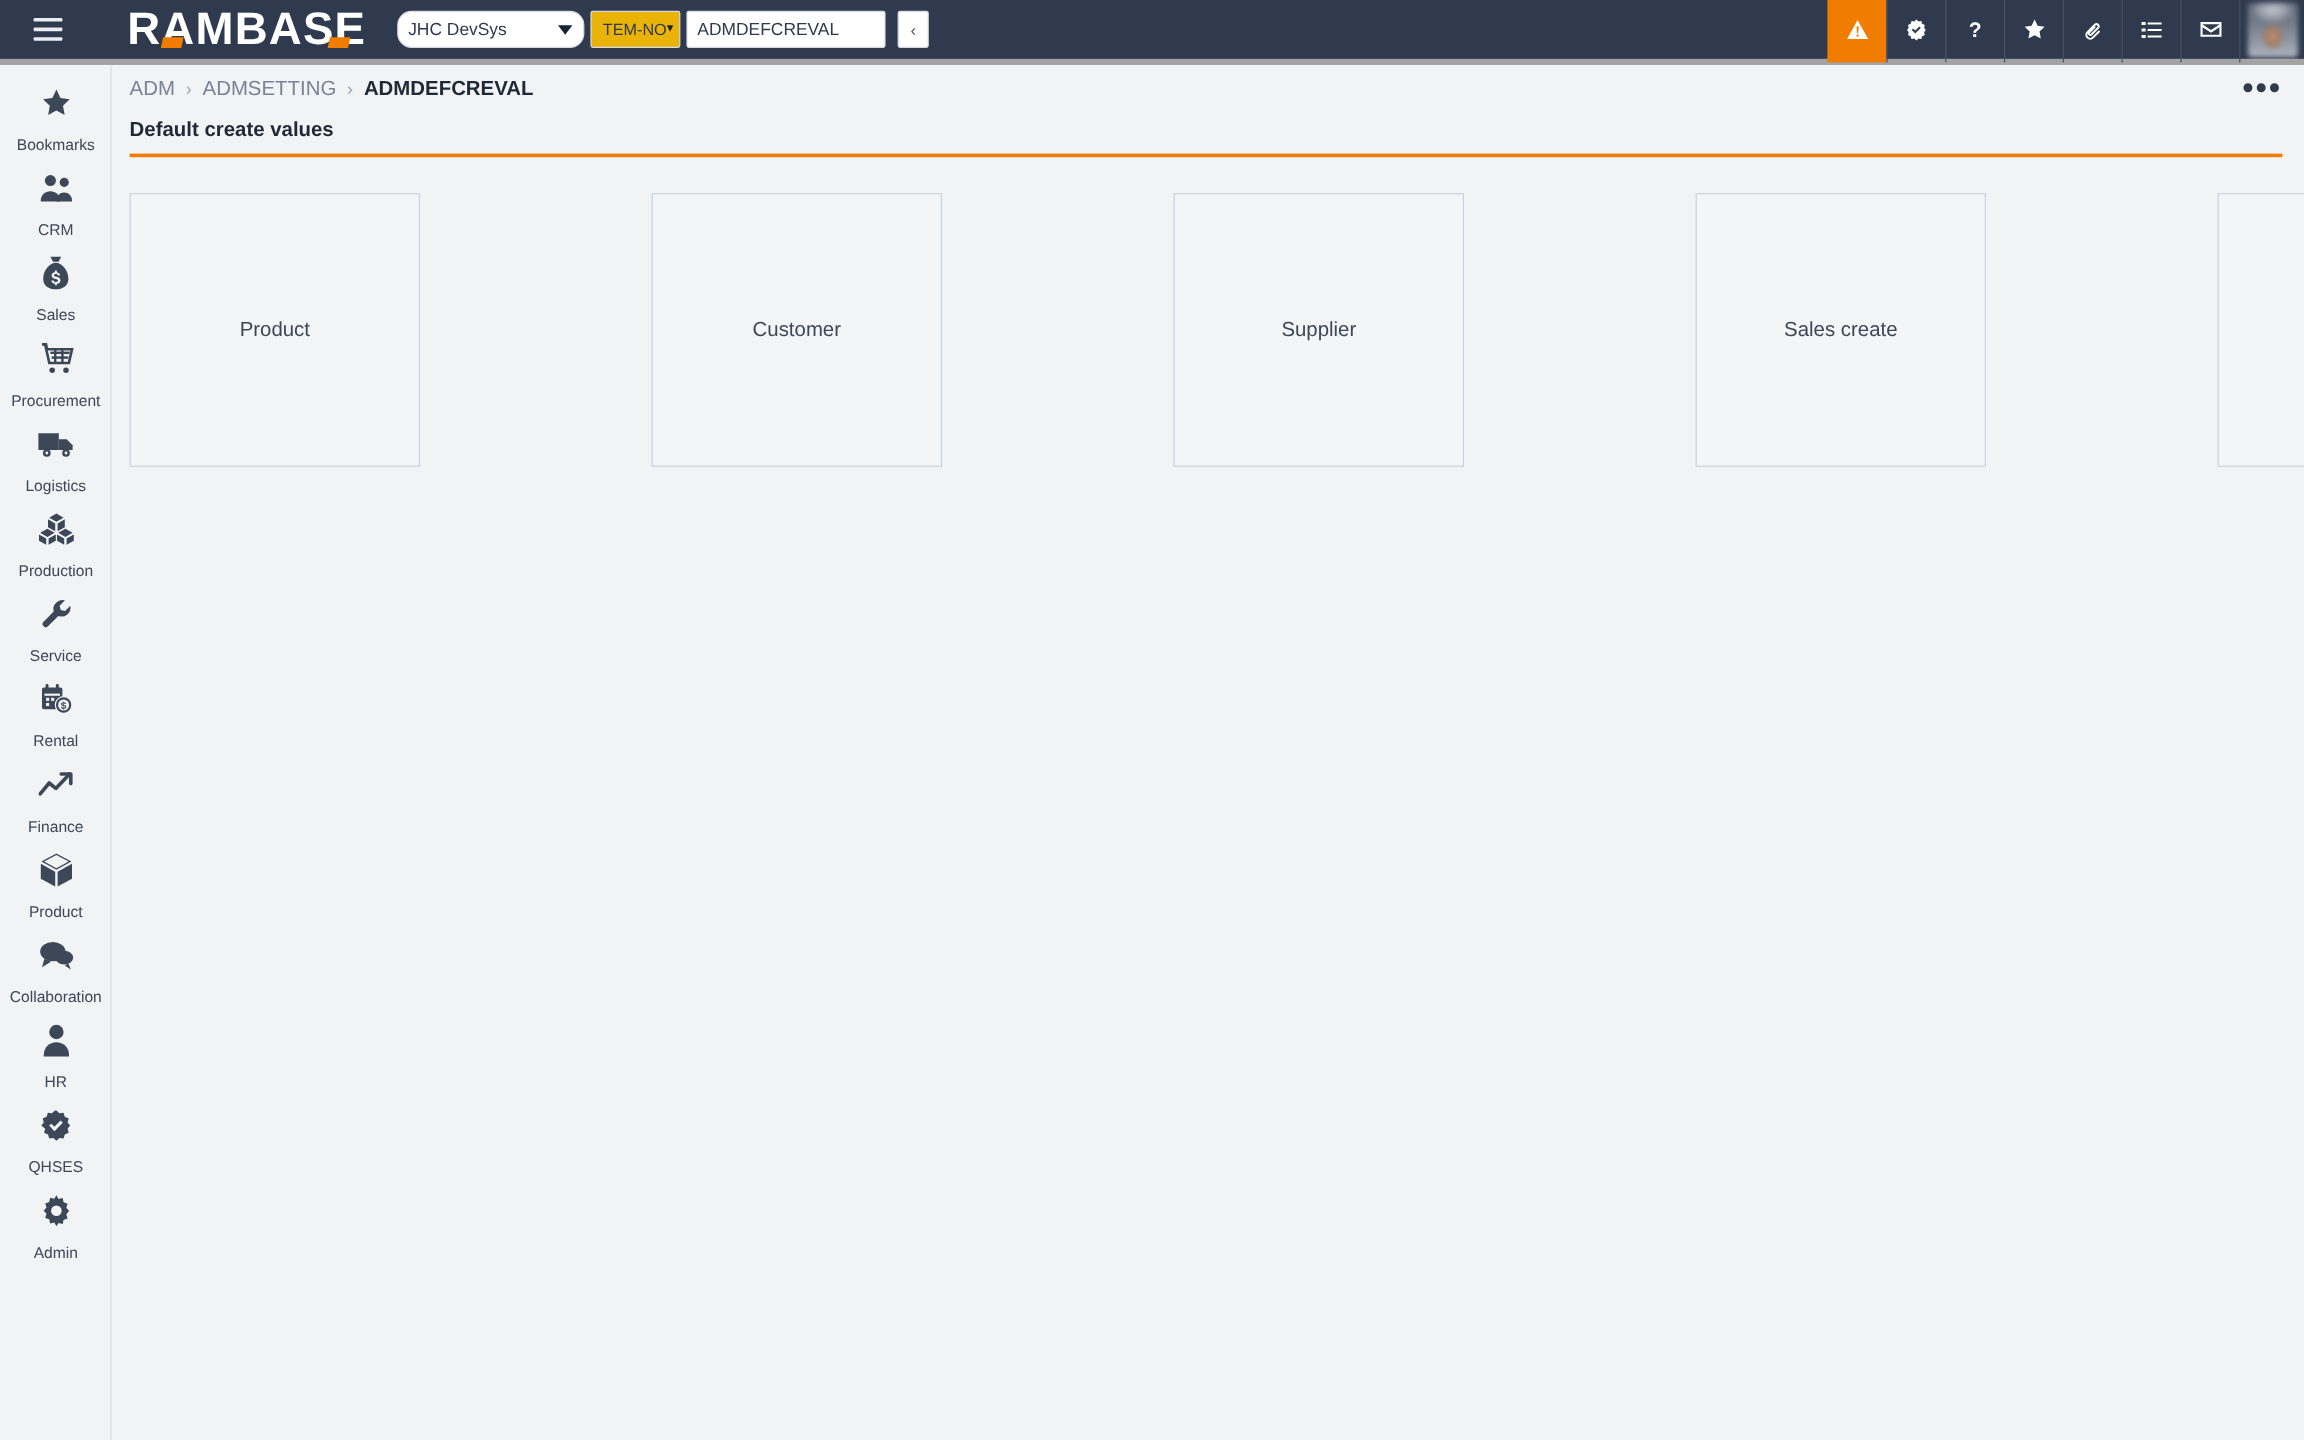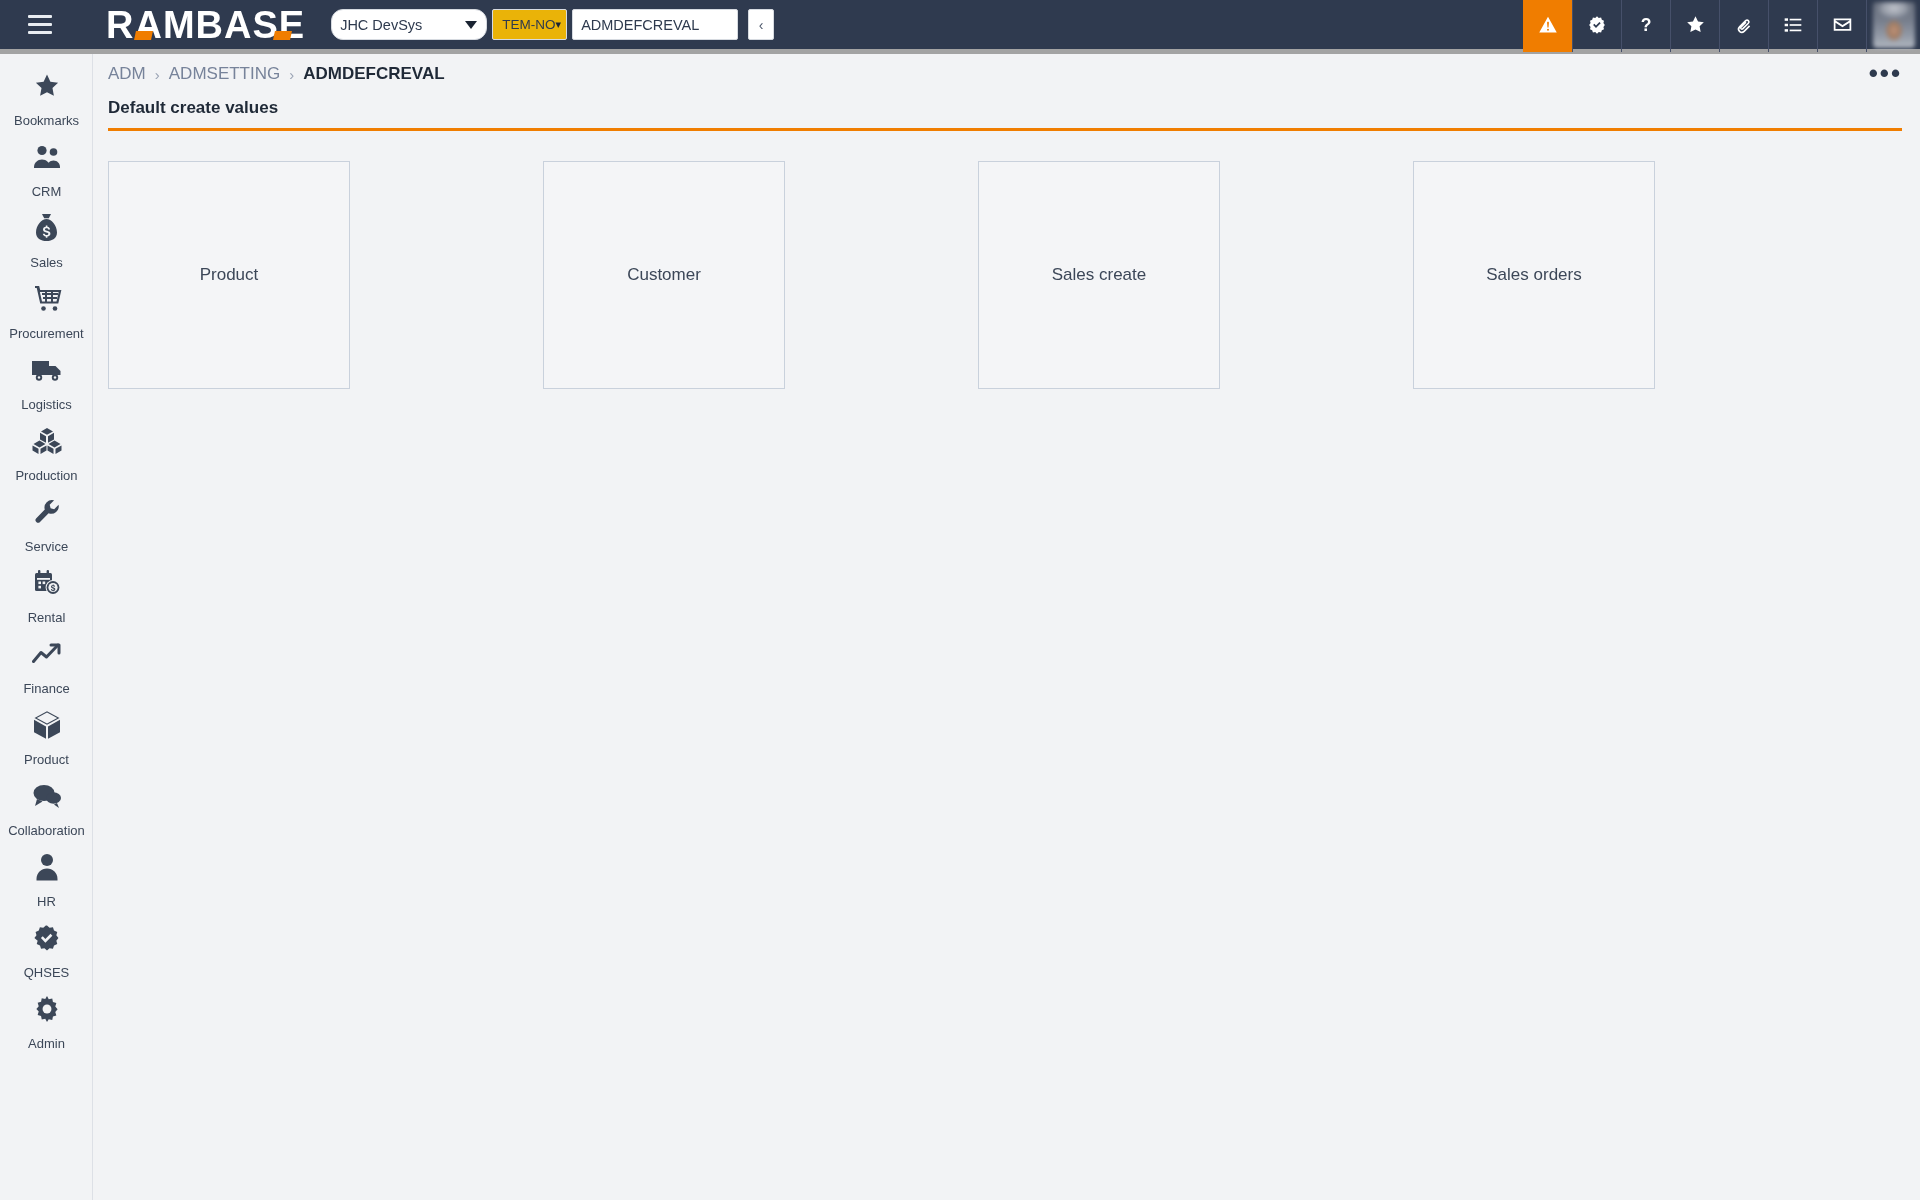--- a/index.html
+++ b/index.html
@@ -577,20 +577,23 @@
   <div class="cards-area">
 
     <div class="card-row">
       <div class="card">
         <span class="card-label">Product</span>
       </div>
       <div class="card">
         <span class="card-label">Customer</span>
       </div>
       <div class="card">
+        <span class="card-label">Supplier</span>
+      </div>
+      <div class="card">
         <span class="card-label">Sales create</span>
       </div>
       <div class="card">
         <span class="card-label">Sales orders</span>
       </div>
 
     </div>
 
 
   </div>

